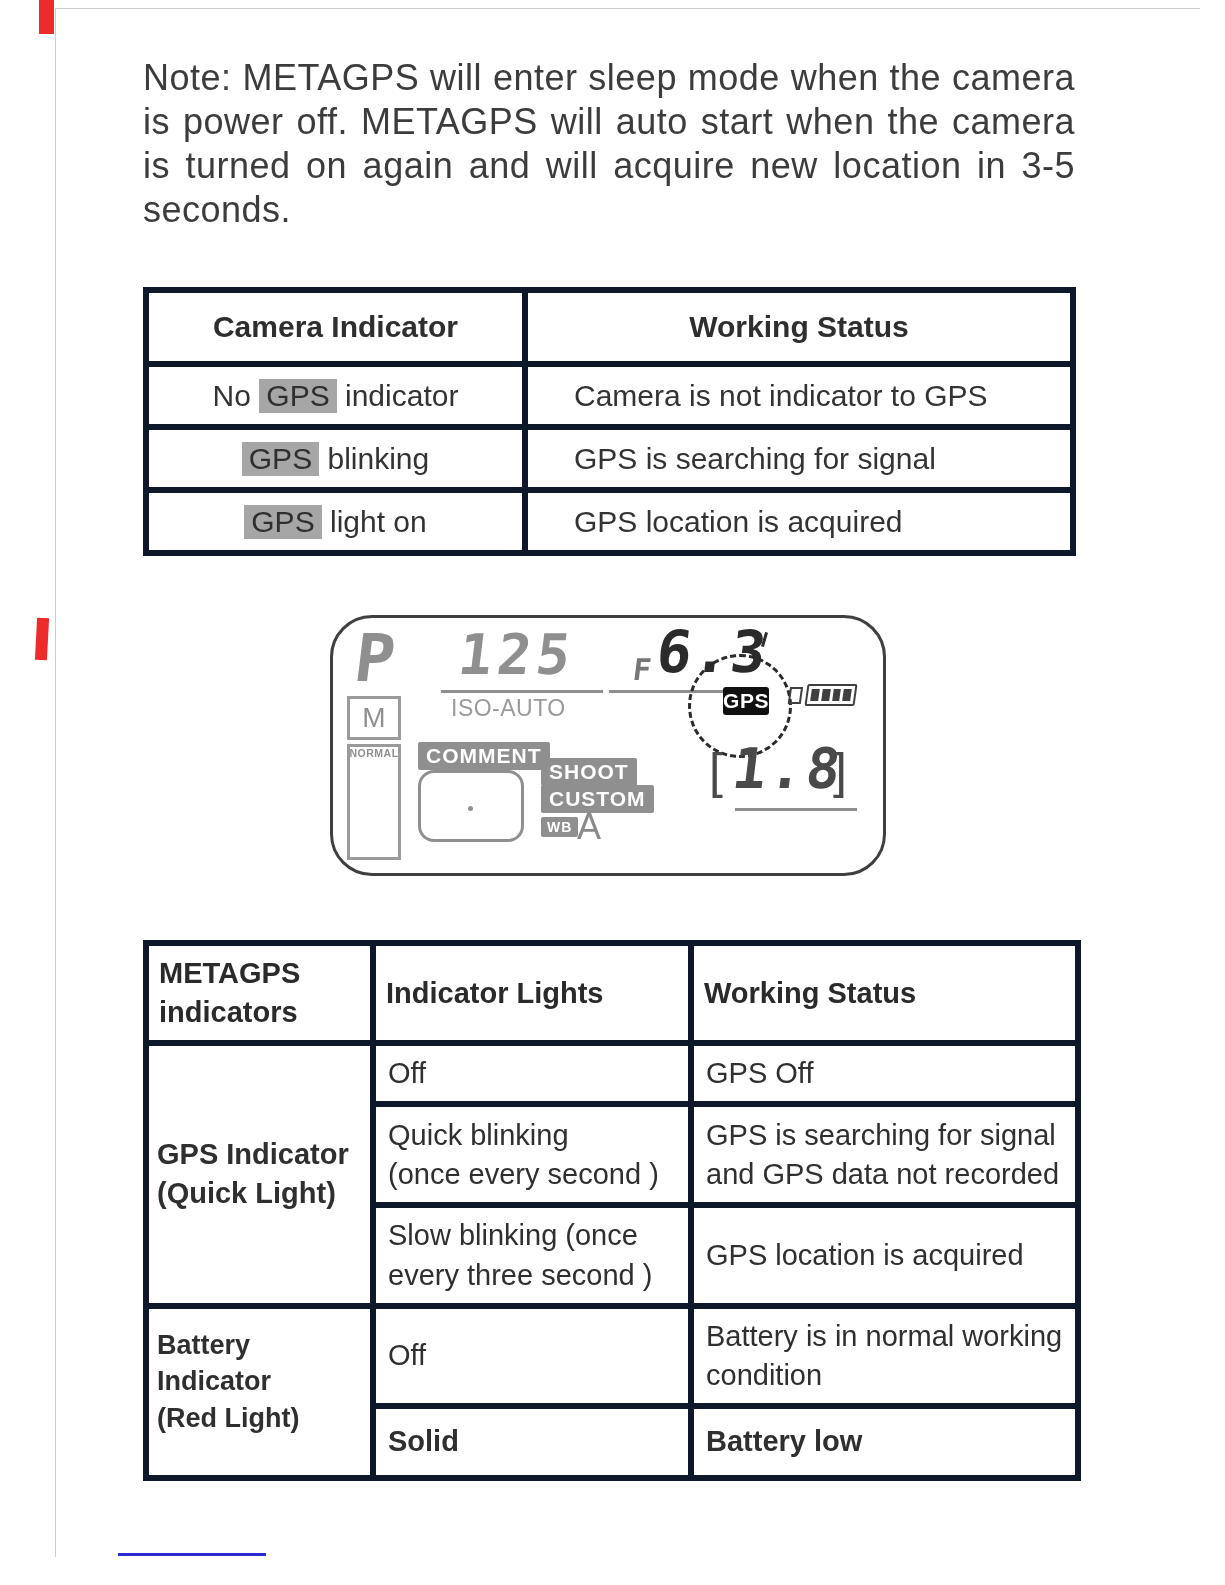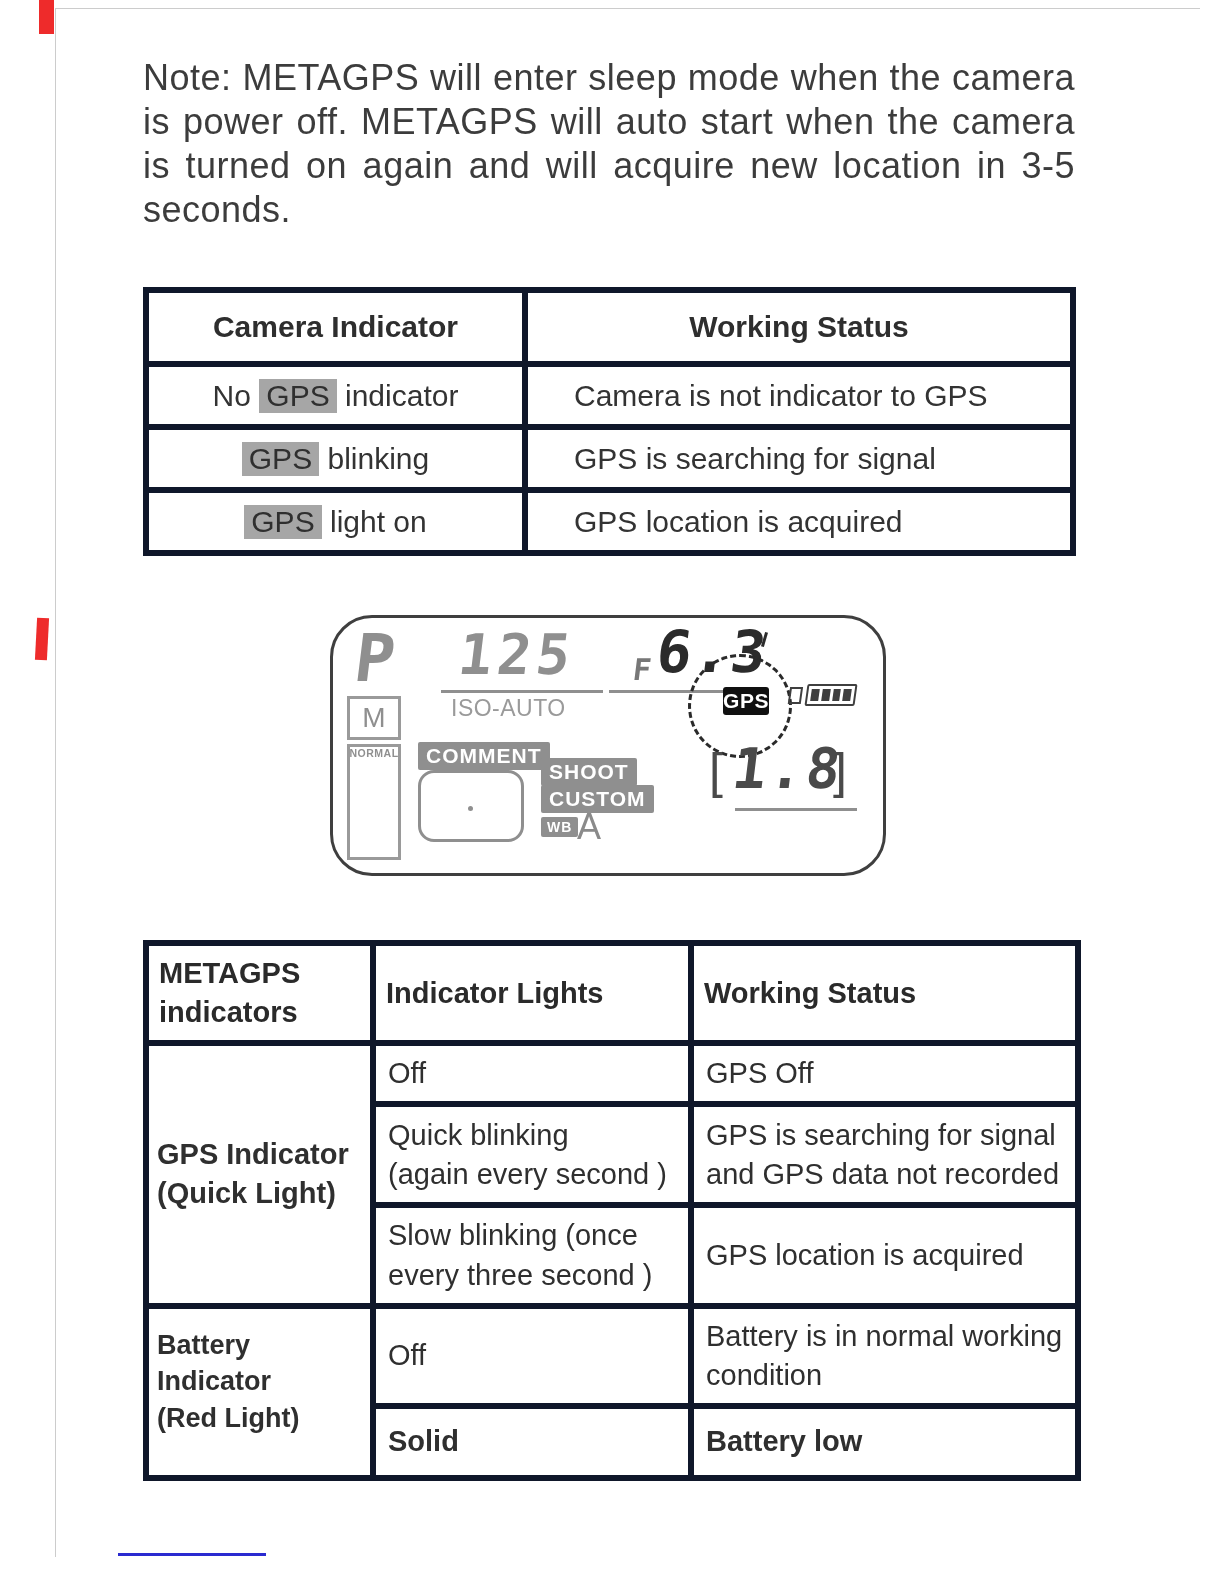--- a/index.html
+++ b/index.html
@@ -190,21 +190,21 @@
       <td class="group" rowspan="3">
         <div>GPS Indicator</div>
         <div>(Quick Light)</div>
       </td>
       <td>Off</td>
       <td>GPS Off</td>
     </tr>
     <tr class="row2">
       <td>
         <div>Quick blinking</div>
-        <div>(again every second )</div>
+        <div>(once every second )</div>
       </td>
       <td>GPS is searching for signal and GPS data not recorded</td>
     </tr>
     <tr class="row3">
       <td>
         <div>Slow blinking (once</div>
         <div>every three second )</div>
       </td>
       <td>GPS location is acquired</td>
     </tr>

